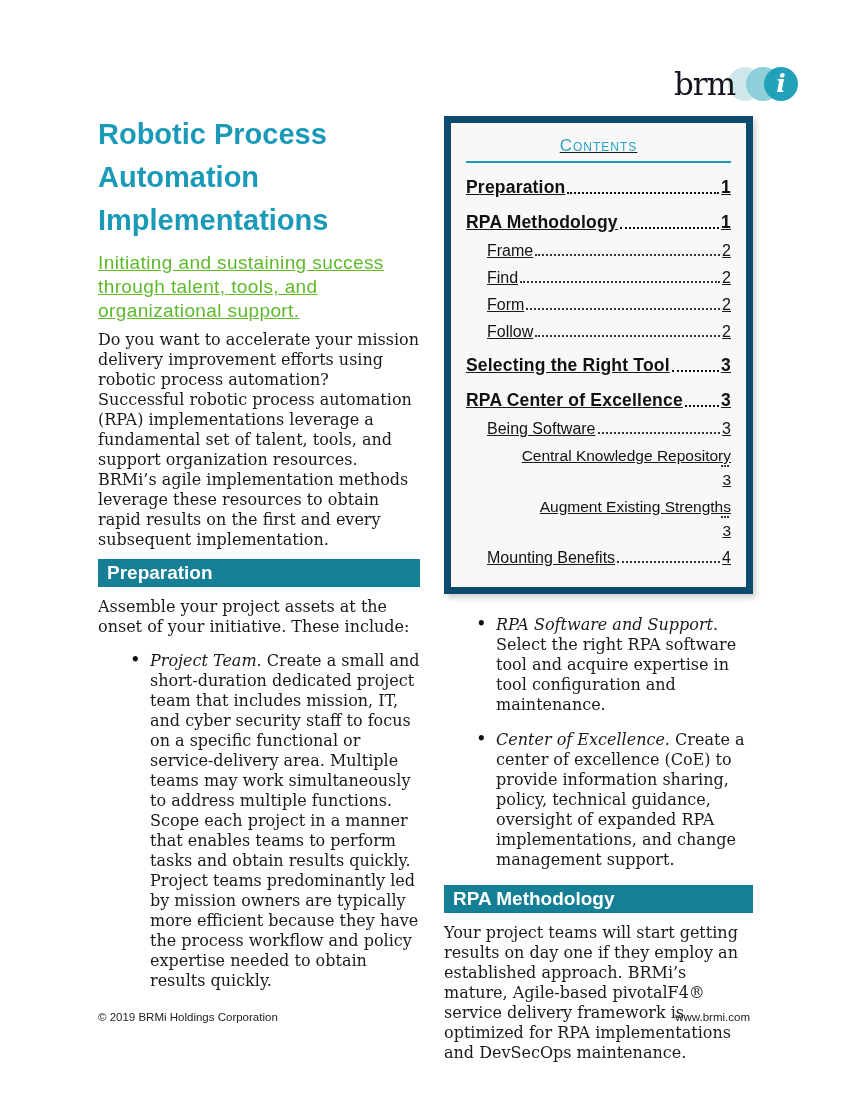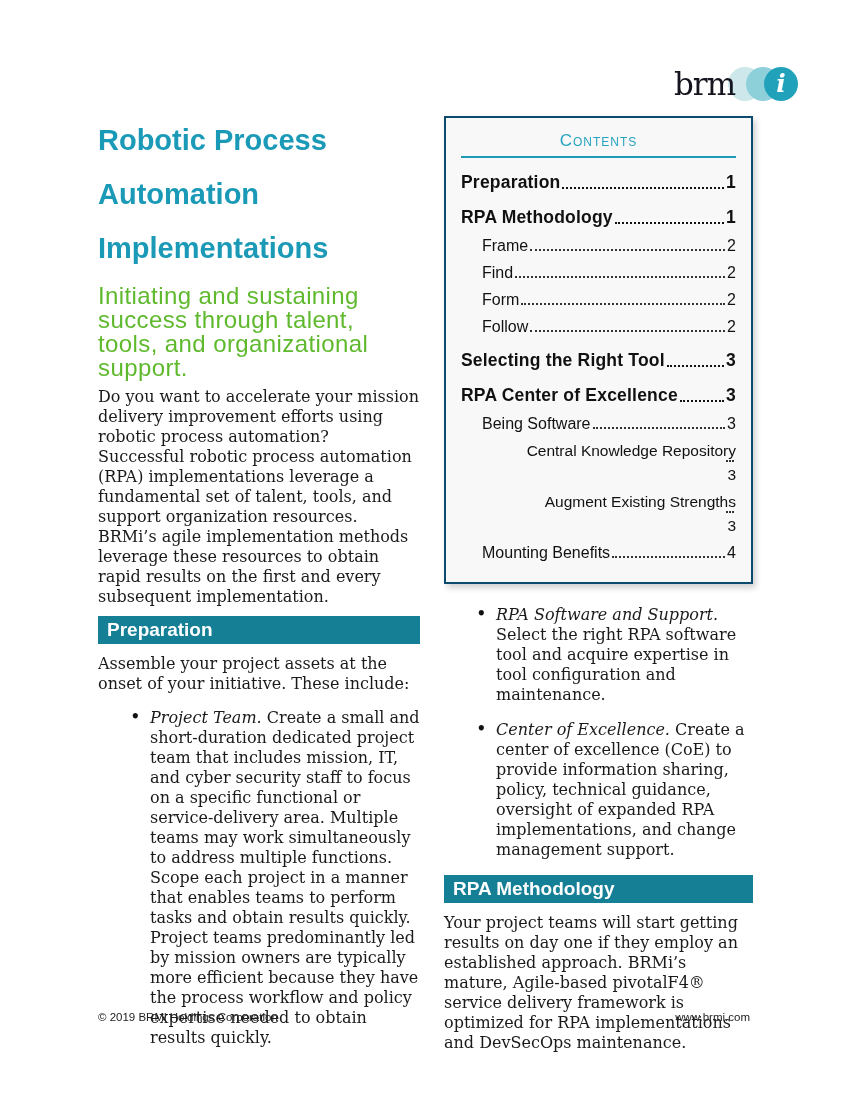--- a/index.html
+++ b/index.html
@@ -51,31 +51,32 @@
 
   
   .col-left  { position: absolute; left: 98px;  top: 100px; width: 322px; }
   .col-right { position: absolute; left: 444px; top: 103px; width: 309px; }
 
   
   .doc-title {
     font-family: "Liberation Sans", sans-serif;
     font-weight: bold;
     font-size: 29px;
-    line-height: 54px;
+    line-height: 43px;
     color: #1b9ab8;
     margin-bottom: 9px;
   }
   .doc-subtitle {
     font-family: "Liberation Sans", sans-serif;
-    font-size: 24px;
+    font-size: 19px;
     line-height: 24px;
     letter-spacing: 0.4px;
     color: #5eb92c;
     margin-bottom: 7px;
+    text-decoration: underline;
   }
   .body-par {
     font-size: 16px;
     line-height: 20px;
     color: #1a1a1a;
     margin-bottom: 9px;
   }
   .section-bar {
     font-family: "Liberation Sans", sans-serif;
     font-weight: bold;
@@ -100,24 +101,25 @@
     left: 2px;
     top: -1px;
     font-size: 18px;
     color: #111;
   }
   .it { font-style: italic; }
 
   
   .toc-box {
     background: #f8f8f8;
-    border: 2px solid #0c4a6e;
+    border: 7px solid #0c4a6e;
     box-shadow: 3px 4px 6px rgba(0,0,0,0.18);
     padding: 13px 15px 20px 15px;
     margin-bottom: 21px;
+    text-decoration: underline;
   }
   .toc-title {
     text-align: center;
     font-family: "Liberation Sans", sans-serif;
     font-variant: small-caps;
     font-size: 17px;
     letter-spacing: 1px;
     color: #26a3c0;
     margin-bottom: 5px;
   }

